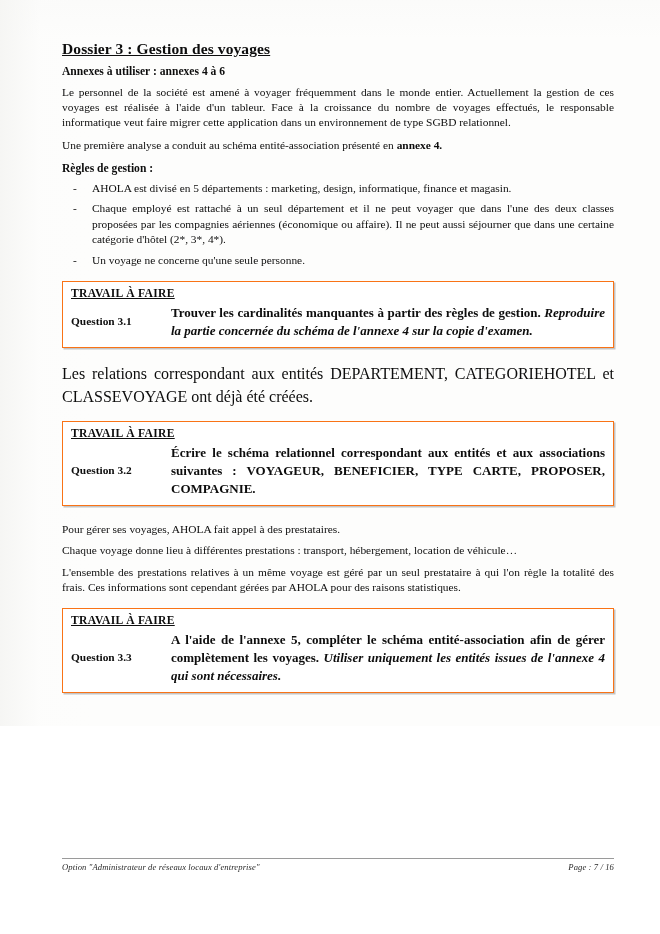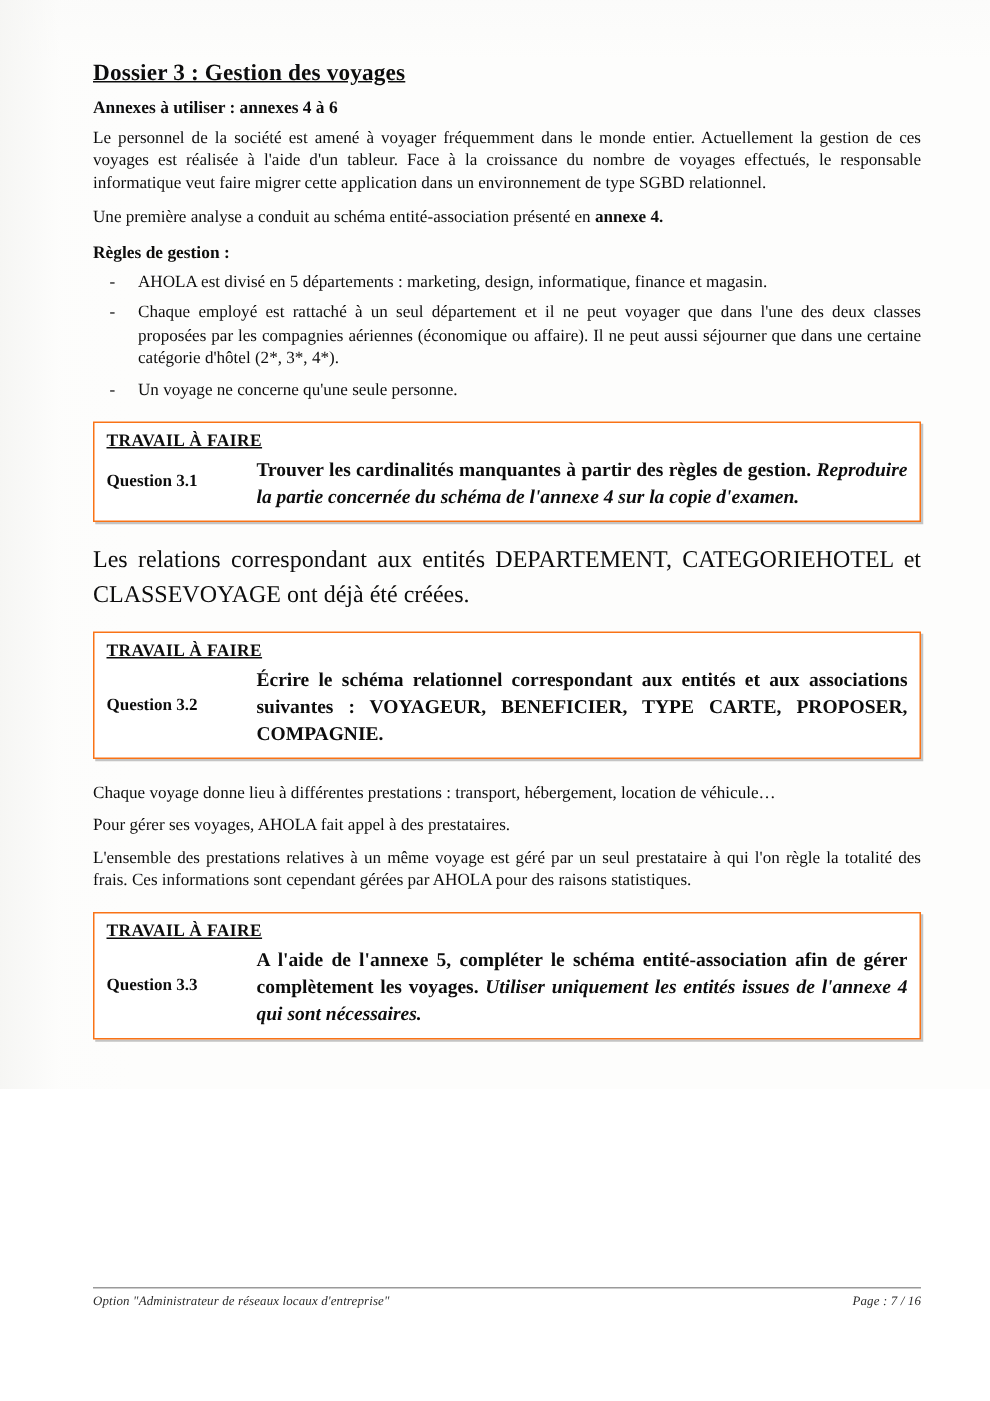--- a/index.html
+++ b/index.html
@@ -220,22 +220,22 @@
 
     <div class="tf-box">
       <div class="tf-title">TRAVAIL À FAIRE</div>
       <div class="tf-row">
         <div class="tf-qnum">Question 3.2</div>
         <div class="tf-qtext"><span>Écrire le schéma relationnel correspondant aux entités et aux associations suivantes : VOYAGEUR, BENEFICIER, TYPE CARTE, PROPOSER, COMPAGNIE.</span><i></i></div>
       </div>
     </div>
 
     <div class="mid-para-block">
+      <p class="para">Pour gérer ses voyages, AHOLA fait appel à des prestataires.</p>
       <p class="para">Chaque voyage donne lieu à différentes prestations : transport, hébergement, location de véhicule…</p>
-      <p class="para">Pour gérer ses voyages, AHOLA fait appel à des prestataires.</p>
       <p class="para">L'ensemble des prestations relatives à un même voyage est géré par un seul prestataire à qui l'on règle la totalité des frais. Ces informations sont cependant gérées par AHOLA pour des raisons statistiques.</p>
     </div>
 
     <div class="tf-box">
       <div class="tf-title">TRAVAIL À FAIRE</div>
       <div class="tf-row">
         <div class="tf-qnum">Question 3.3</div>
         <div class="tf-qtext"><span>A l'aide de l'annexe 5, compléter le schéma entité-association afin de gérer complètement les voyages.</span><i> Utiliser uniquement les entités issues de l'annexe 4 qui sont nécessaires.</i></div>
       </div>
     </div>

